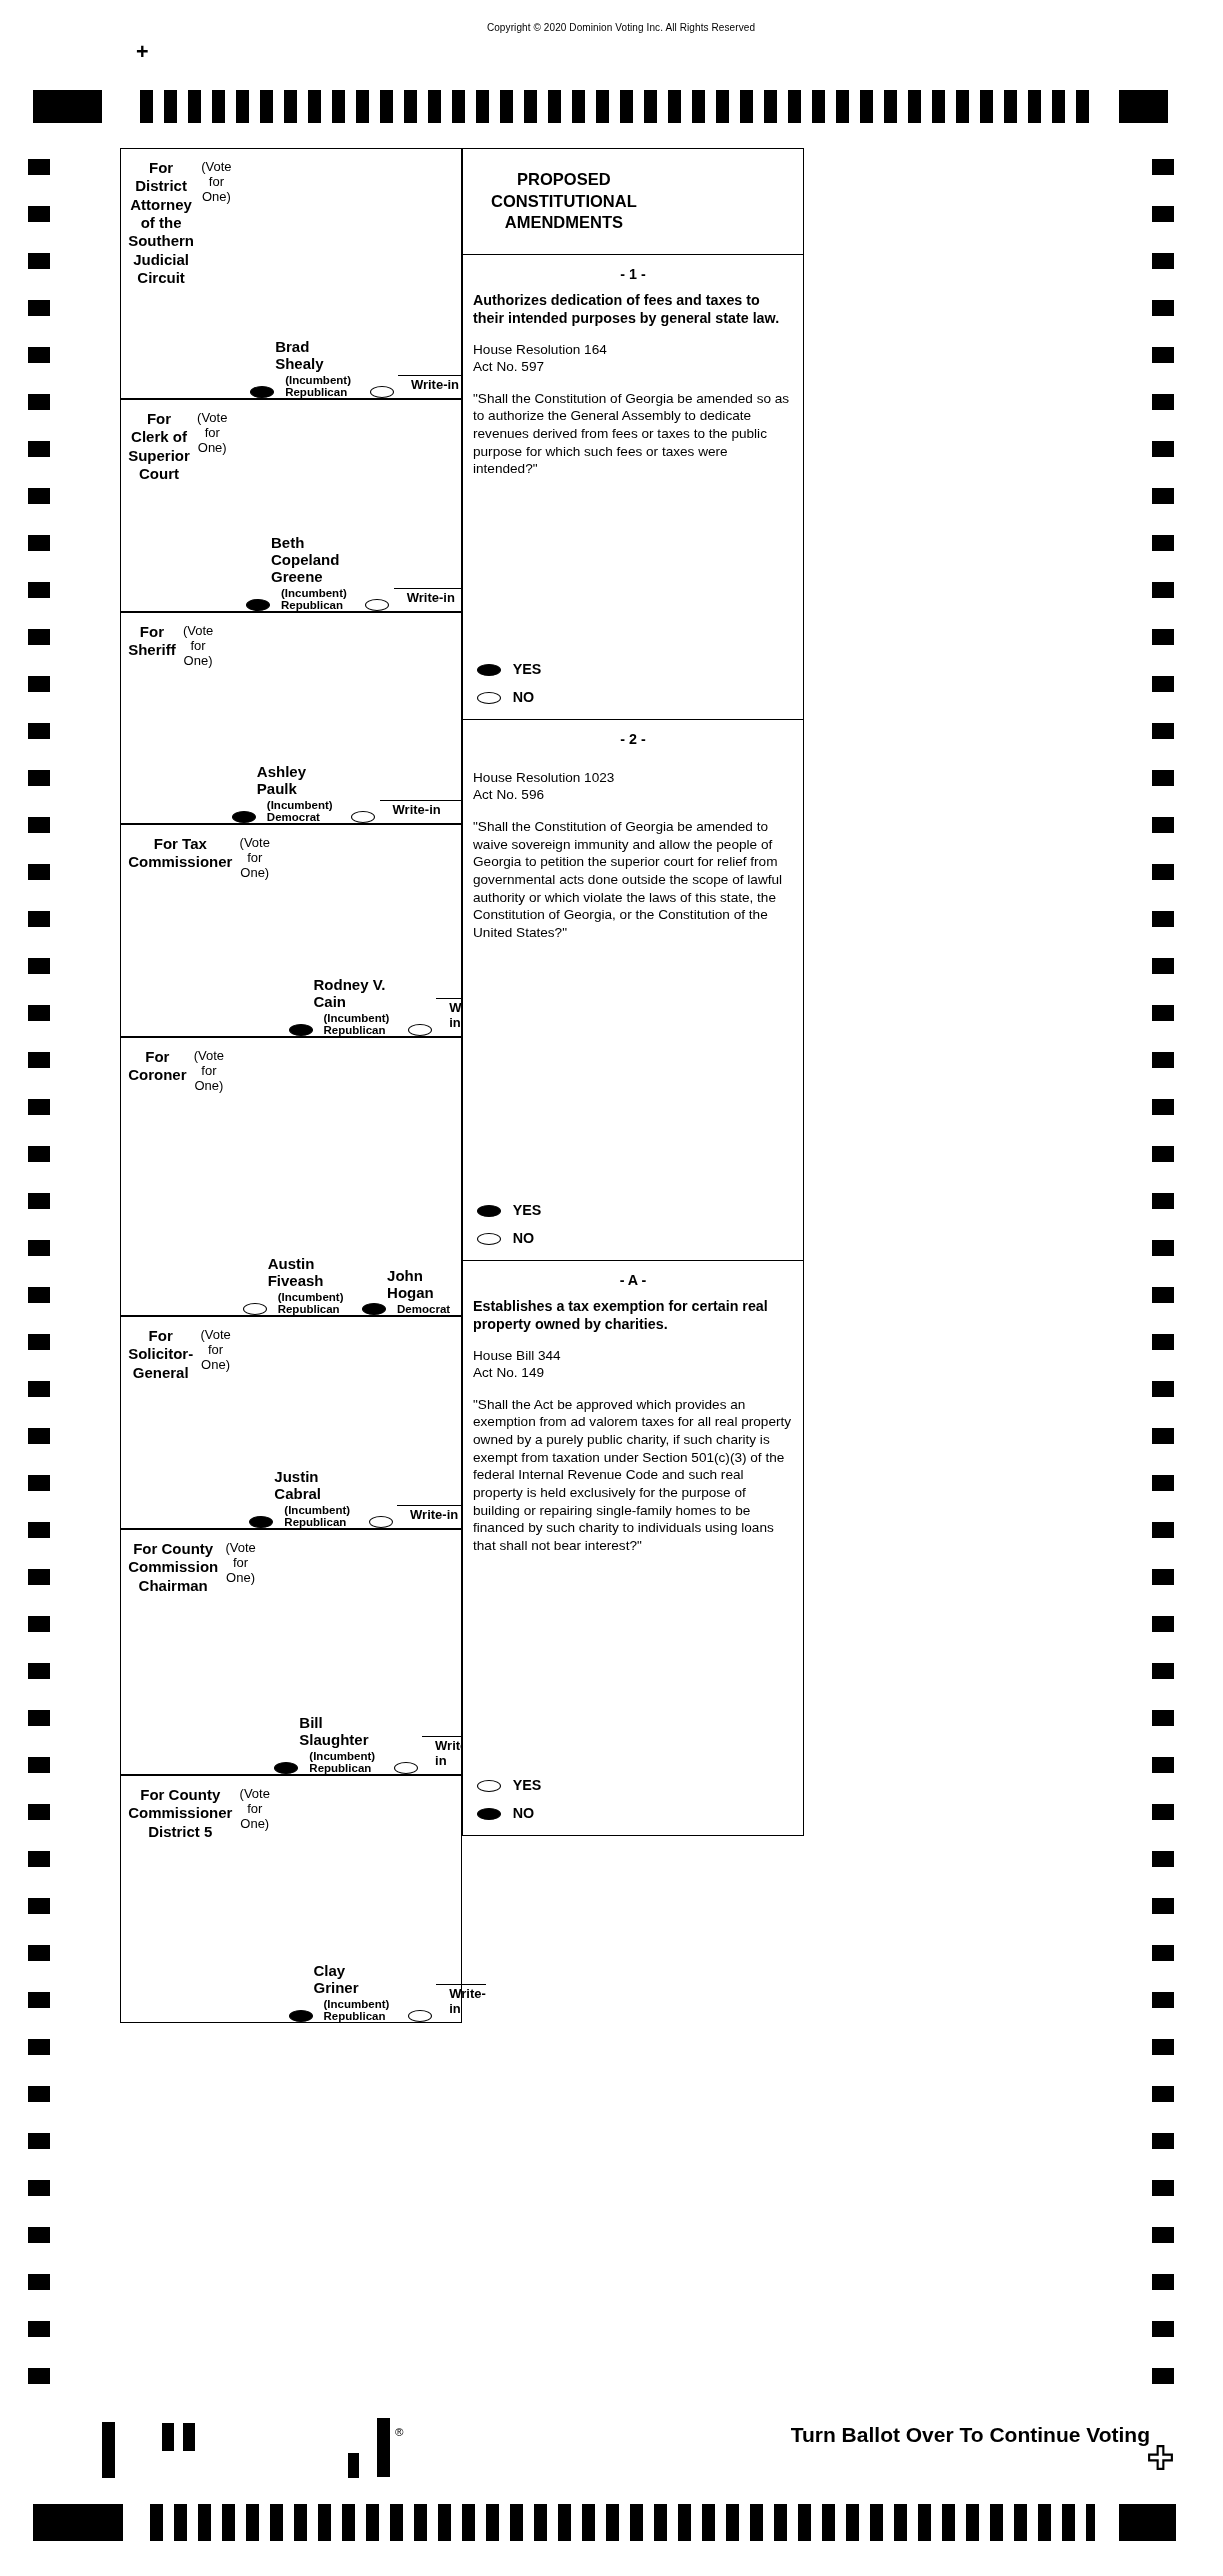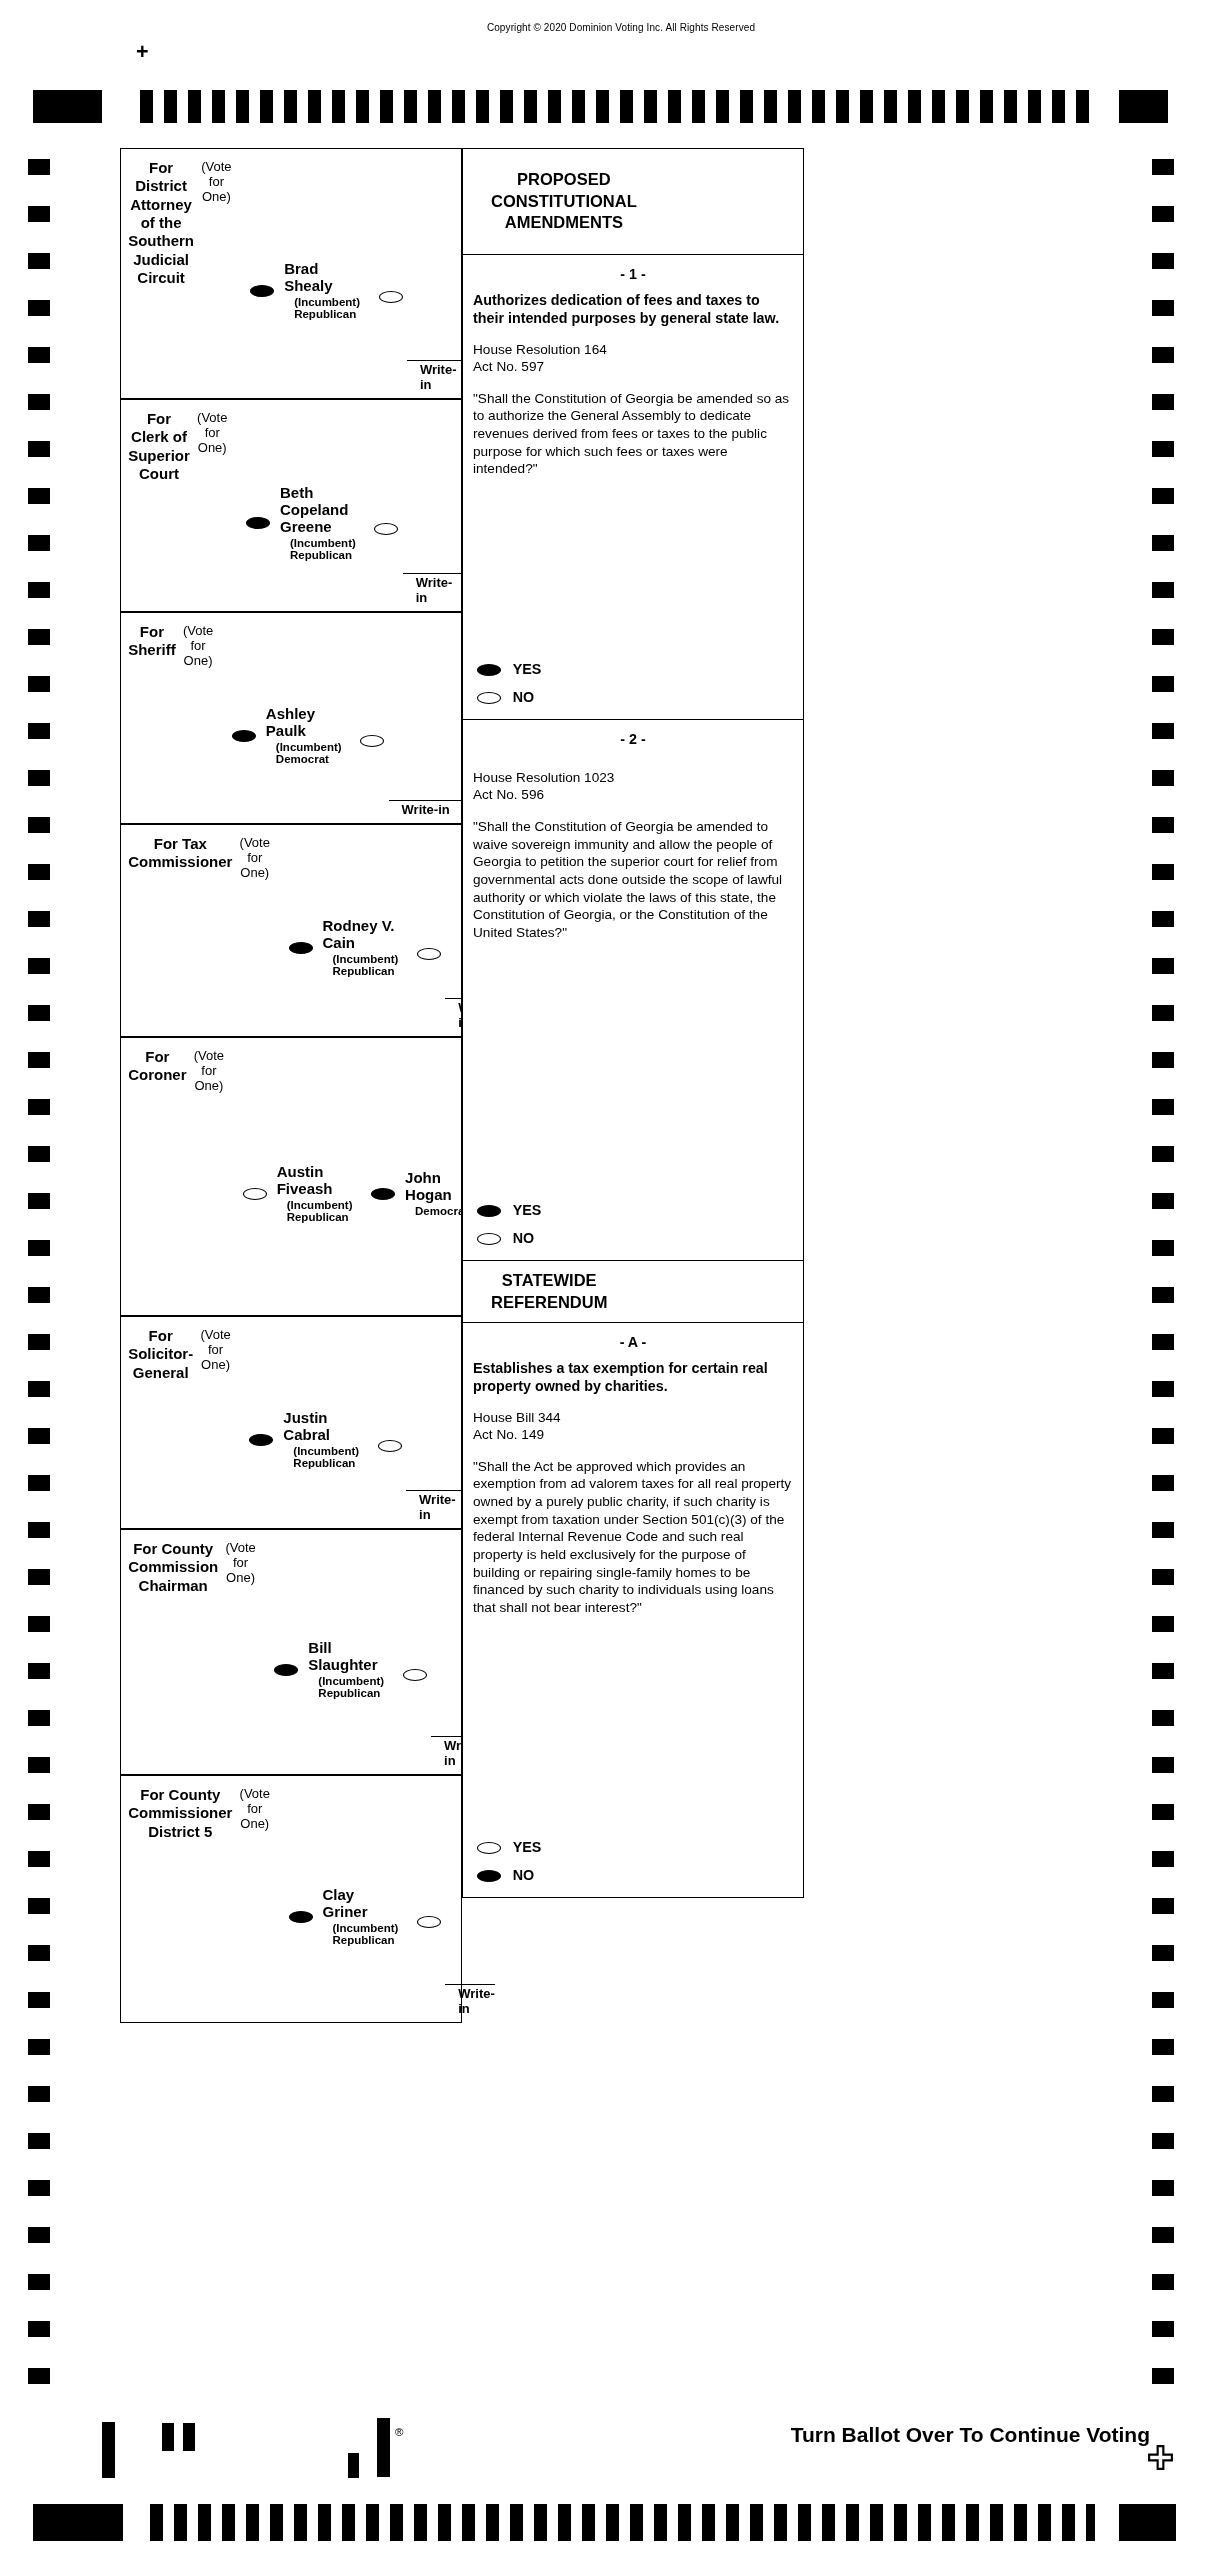--- a/index.html
+++ b/index.html
@@ -32,21 +32,21 @@
 
   
   .contest { display:flex; flex-direction:row; border-bottom:2.1px solid #000; padding-top:7.2px; }
   .contest:last-child { border-bottom:none; }
   .c0 { min-height:251px; } .c1 { min-height:213px; } .c2 { min-height:212px; }
   .c3 { min-height:213px; } .c4 { min-height:279px; } .c5 { min-height:213px; }
   .c6 { min-height:246px; } .c7 { min-height:246px; }
   .ctitle { font-size:15px; font-weight:bold; text-align:center; line-height:1.22;
             white-space:pre-line; padding:2.9px 7.2px 0; }
   .cinstr { font-size:13px; text-align:center; padding-top:2.9px; }
-  .crow { display:flex; align-items:center; gap:10px; margin:26px 0 0 18.6px; }
+  .crow { display:flex; align-items:flex-end; gap:1px; margin:26px 0 0 18.6px; }
   .crow.blank { margin-top:37px; }
   .cname   { font-size:15px; font-weight:bold; display:block; line-height:1.15; }
   .cdetail { font-size:11.5px; font-weight:bold; display:block; padding-left:10px; padding-top:1.4px; }
   .wrap-writein { margin:auto 0 0 4.3px; width:69%; border-top:1.8px solid #000; padding-top:11.5px; }
   .wlabel { font-size:13px; font-weight:bold; padding:0 0 5.7px 13px; margin-top:-10px; }
 
   
   .oval { display:inline-block; width:24px; height:12px; border:1.8px solid #000;
           border-radius:50%; background:#fff; flex:0 0 auto; margin-top:2.1px; }
   .oval.filled { background:#000; }
@@ -283,24 +283,20 @@
         <span class="oval filled"></span>
         <span class="olabel">YES</span>
       </div>
       <div class="mopt">
         <span class="oval"></span>
         <span class="olabel">NO</span>
       </div>
     </div>
   </section>
 
-  <section class="mhead mhead2">
-    <div class="mhead-text">STATEWIDE
-REFERENDUM</div>
-  </section>
 
   <section class="measure m2">
     <div class="mnum">- A -</div>
     <div class="msummary">Establishes a tax exemption for certain real property owned by charities.</div>
     <div class="mrefs">House Bill 344
 Act No. 149</div>
     <div class="mquestion">"Shall the Act be approved which provides an exemption from ad valorem taxes for all real property owned by a purely public charity, if such charity is exempt from taxation under Section 501(c)(3) of the federal Internal Revenue Code and such real property is held exclusively for the purpose of building or repairing single-family homes to be financed by such charity to individuals using loans that shall not bear interest?"</div>
     <div class="mopts">
       <div class="mopt">
         <span class="oval"></span>

